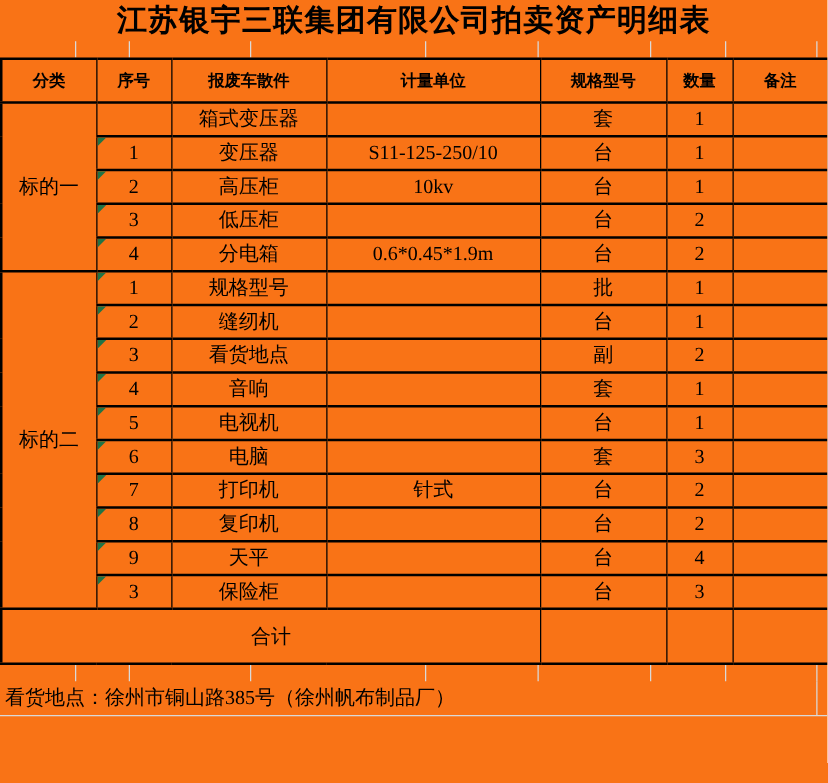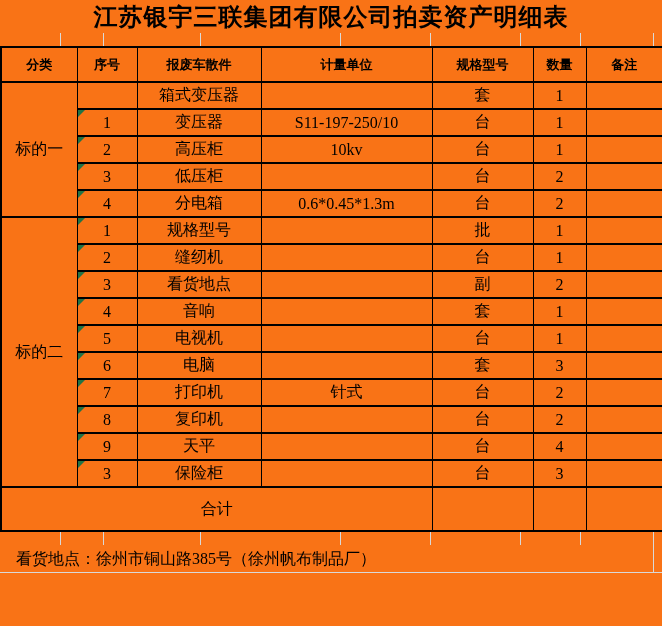--- a/index.html
+++ b/index.html
@@ -62,21 +62,21 @@
   .cat-cell { font-size:16px; }
   .flag {
     position:absolute; top:0; left:0;
     width:0; height:0;
     border-top:7px solid var(--flag-green,#217346);
     border-right:7px solid transparent;
   }
   .footer-row {
     height:28px; line-height:28px;
     font-size:16px;
-    padding-left:16px;
+    padding-left:4px;
     border-bottom:1px solid var(--gridline,#d9d9d9);
     background-image:linear-gradient(var(--gridline,#d9d9d9),var(--gridline,#d9d9d9));
     background-repeat:no-repeat;
     background-size:1px 100%;
     background-position:653px 0;
     white-space:nowrap;
   }
 </style>
 </head>
 <body>
@@ -120,21 +120,21 @@
     <td>套</td>
     <td>1</td>
     <td></td>
   </tr>
         <tr>
     <td>
       <span class="flag"></span>
       <span>1</span>
     </td>
     <td>变压器</td>
-    <td>S11-197-250/10</td>
+    <td>S11-125-250/10</td>
     <td>台</td>
     <td>1</td>
     <td></td>
   </tr>
         <tr>
     <td>
       <span class="flag"></span>
       <span>2</span>
     </td>
     <td>高压柜</td>
@@ -153,21 +153,21 @@
     <td>台</td>
     <td>2</td>
     <td></td>
   </tr>
         <tr>
     <td>
       <span class="flag"></span>
       <span>4</span>
     </td>
     <td>分电箱</td>
-    <td>0.6*0.45*1.3m</td>
+    <td>0.6*0.45*1.9m</td>
     <td>台</td>
     <td>2</td>
     <td></td>
   </tr>
         <tr>
     <td rowspan="10" class="cat-cell">标的二</td>
           <td>
       <span class="flag"></span>
       <span>1</span>
     </td>

